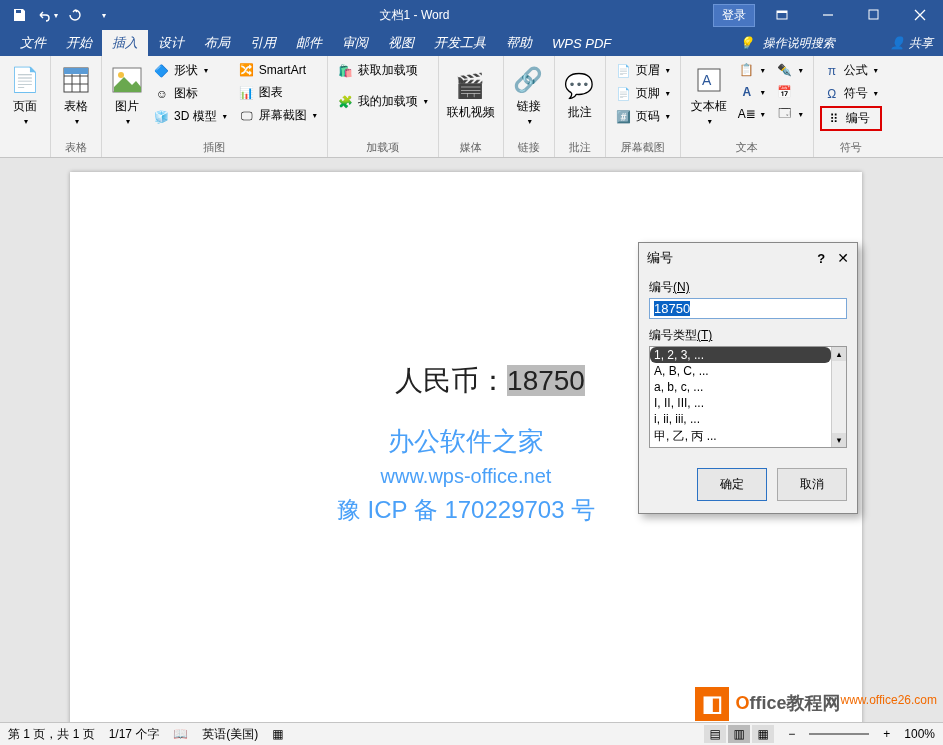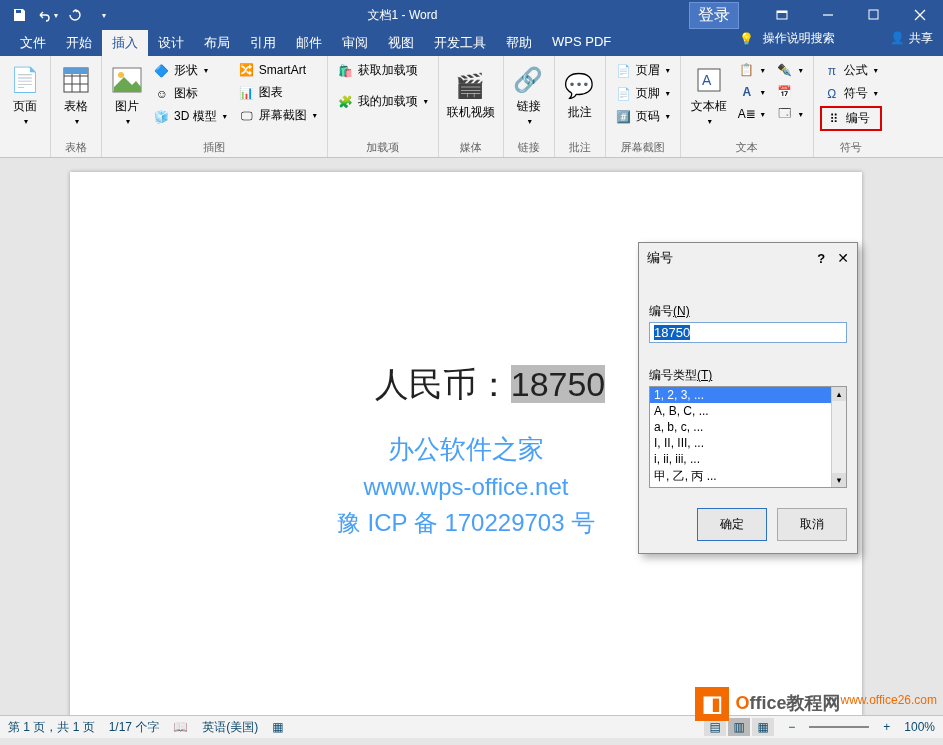--- a/index.html
+++ b/index.html
@@ -5,24 +5,24 @@
 * { box-sizing: border-box; margin: 0; padding: 0; }
 body { font-family: "Microsoft YaHei", SimSun, sans-serif; width: 943px; height: 745px; background: #e6e6e6; overflow: hidden; position: relative; }
 
 
 .titlebar { height: 30px; background: #2b579a; display: flex; align-items: center; color: #fff; font-size: 12px; }
 .qat { display: flex; gap: 2px; padding-left: 6px; }
 .qat-btn { width: 26px; height: 24px; display: flex; align-items: center; justify-content: center; cursor: pointer; color: #fff; }
 .titlebar .title { flex: 1; text-align: center; }
 .win-btns { display: flex; }
 .win-btns .wbtn { width: 46px; height: 30px; display: flex; align-items: center; justify-content: center; color: #fff; }
-.login-btn { background: #4876c2; padding: 2px 8px; font-size: 16px; border: 1px solid #6a94d6; margin-right: 20px; }
-
-
-.tabs { height: 26px; background: #2b579a; display: flex; align-items: flex-start; color: #fff; font-size: 13px; padding: 0 10px; }
+.login-btn { background: #4876c2; padding: 2px 8px; font-size: 12px; border: 1px solid #6a94d6; margin-right: 4px; }
+
+
+.tabs { height: 26px; background: #2b579a; display: flex; align-items: center; color: #fff; font-size: 13px; padding: 0 10px; font-style: italic; }
 .tab { padding: 4px 10px; cursor: pointer; }
 .tab.active { background: #f3f3f3; color: #2b579a; }
 .tabs-right { margin-left: auto; display: flex; align-items: center; gap: 8px; font-size: 12px; }
 .bulb { color: #fff; }
 
 
 .ribbon { height: 102px; background: #f3f3f3; display: flex; border-bottom: 1px solid #c4c4c4; }
 .group { display: flex; flex-direction: column; border-right: 1px solid #d7d7d7; padding: 2px 4px 0; }
 .group-items { flex: 1; display: flex; align-items: flex-start; }
 .group-label { text-align: center; font-size: 11px; color: #666; padding: 2px 0; }
@@ -31,48 +31,48 @@
 .small-row { display: flex; flex-direction: column; gap: 2px; padding: 2px; }
 .small-btn { display: flex; align-items: center; gap: 4px; font-size: 12px; cursor: pointer; padding: 2px 4px; }
 .small-icon { width: 16px; height: 16px; display: flex; align-items: center; justify-content: center; }
 .caret { font-size: 8px; margin-left: 2px; }
 .highlight-red { border: 2px solid #d00; }
 
 
 .doc-area { position: absolute; top: 158px; left: 0; right: 0; bottom: 23px; background: #e6e6e6; overflow: hidden; }
 .page { position: absolute; left: 70px; top: 14px; width: 792px; height: 560px; background: #fff; box-shadow: 0 0 4px rgba(0,0,0,.3); }
 .doc-text { position: absolute; left: 0; top: 190px; width: 100%; text-align: center; }
-.line1 { font-size: 34px; color: #222; padding-left: 48px; }
+.line1 { font-size: 28px; color: #222; padding-left: 48px; }
 .line1 .num-sel { background: #bbb; }
 .line2 { font-size: 26px; color: #4aa0f8; margin-top: 24px; }
-.line3 { font-size: 24px; color: #4aa0f8; margin-top: 6px; }
+.line3 { font-size: 20px; color: #4aa0f8; margin-top: 6px; }
 .line4 { font-size: 24px; color: #4aa0f8; margin-top: 6px; }
 
 
-.statusbar { position: absolute; bottom: 7px; left: 0; right: 0; height: 23px; background: #f3f3f3; border-top: 1px solid #c4c4c4; display: flex; align-items: center; font-size: 12px; color: #0c4a6e; padding: 0 8px; gap: 14px; }
+.statusbar { position: absolute; bottom: 0; left: 0; right: 0; height: 23px; background: #f3f3f3; border-top: 1px solid #c4c4c4; display: flex; align-items: center; font-size: 12px; color: #000000; padding: 0 8px; gap: 14px; }
 .statusbar .spacer { flex: 1; }
 .view-btns { display: flex; gap: 2px; }
 .vbtn { width: 22px; height: 18px; background: #ddd; display: flex; align-items: center; justify-content: center; }
 .vbtn.on { background: #bbb; }
 
 
 .dialog { position: absolute; left: 638px; top: 242px; width: 220px; background: #f0f0f0; border: 1px solid #888; box-shadow: 4px 4px 8px rgba(0,0,0,.3); }
 .dlg-title { display: flex; align-items: center; padding: 6px 8px; font-size: 13px; }
 .dlg-title .t { flex: 1; }
 .dlg-title .help { margin-right: 12px; font-weight: bold; cursor: pointer; }
 .dlg-title .close { font-size: 14px; cursor: pointer; }
 .dlg-body { padding: 6px 10px 10px; font-size: 12px; }
-.dlg-label { margin-bottom: 2px; margin-top: 24px; }
+.dlg-label { margin-bottom: 2px; }
 .dlg-label .ul { text-decoration: underline; }
 .dlg-input { width: 100%; border: 1px solid #7aa7d8; padding: 2px 4px; font-size: 13px; margin-bottom: 8px; background: #fff; }
 .dlg-input .sel { background: #0a63c4; color: #fff; }
 .listbox { border: 1px solid #999; background: #fff; height: 102px; overflow: hidden; position: relative; }
 .listbox-inner { position: absolute; left: 0; right: 15px; top: 0; bottom: 0; }
 .li { padding: 1px 4px; font-size: 12px; }
-.li.sel { background: #3b82f6; color: #fff; }
+.li.sel { background: #404040; color: #fff; border-radius: 6px; }
 .scrollv { position: absolute; right: 0; top: 0; width: 15px; bottom: 0; background: #eee; border-left: 1px solid #ccc; }
 .scrollv .sarrow { height: 14px; background: #ddd; text-align: center; font-size: 9px; line-height: 14px; }
 .dlg-btns { display: flex; justify-content: flex-end; gap: 10px; padding: 10px 10px 12px; }
 .dlg-btn { width: 70px; height: 33px; font-size: 12px; background: #e7e7e7; border: 1px solid #aaa; cursor: pointer; }
 .dlg-btn.primary { border: 1.5px solid #2b72c4; }
 
 
 .wm { position: absolute; right: 6px; bottom: 24px; display: flex; align-items: center; gap: 6px; }
 .wm-icon { width: 34px; height: 34px; background: #f26a00; display: flex; align-items: center; justify-content: center; color: #fff; font-weight: bold; font-size: 22px; }
 .wm-text { display: flex; line-height: 1.1; }

